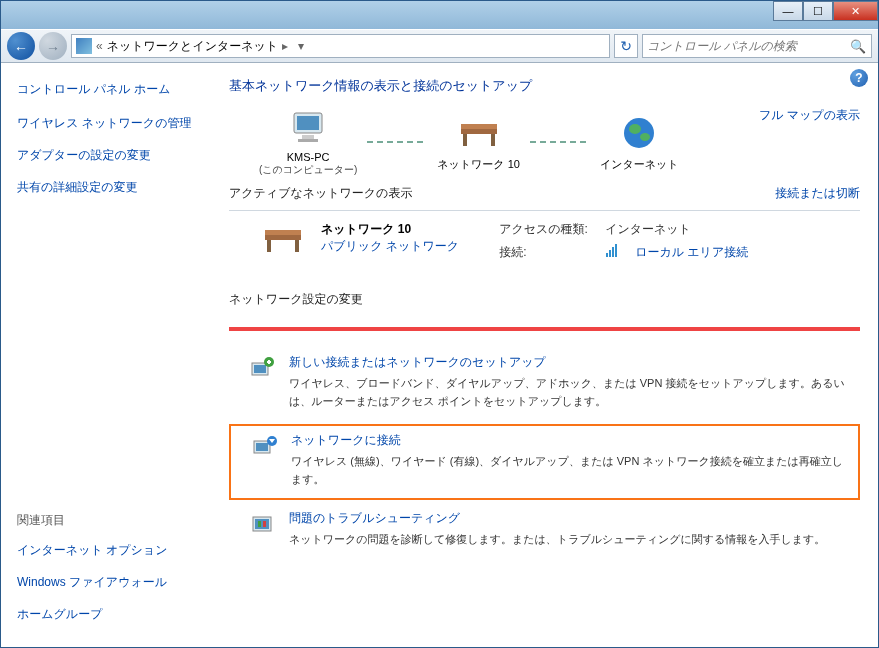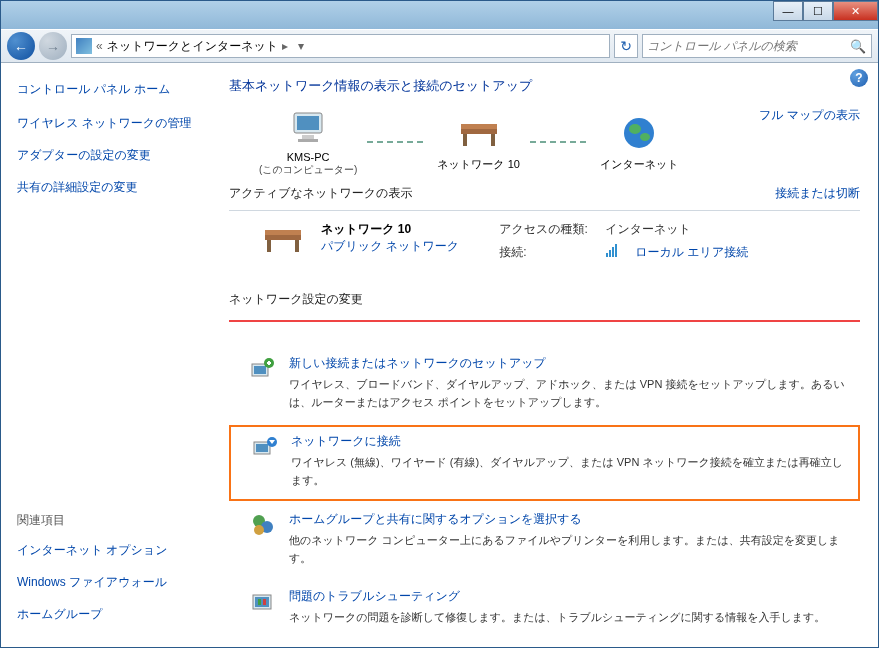--- a/index.html
+++ b/index.html
@@ -44,21 +44,21 @@
 .active-left { display: flex; gap: 14px; align-items: flex-start; }
 .bench-icon { width: 48px; height: 36px; display: flex; align-items: center; justify-content: center; font-size: 28px; }
 .active-left .net-name { font-size: 12px; font-weight: bold; }
 .active-left .net-type { color: #0046aa; font-size: 12px; cursor: pointer; }
 .active-right { font-size: 12px; }
 .active-right .row { display: flex; gap: 16px; margin-bottom: 6px; }
 .active-right .lbl { color: #333; min-width: 90px; }
 .active-right .val { color: #333; }
 .active-right .link-val { color: #0046aa; cursor: pointer; }
 .settings-section { margin-top: 24px; }
-.settings-title { font-size: 12px; color: #222; border-bottom: 2px solid #ef4444; padding-bottom: 12px; margin-bottom: 27px; }
+.settings-title { font-size: 12px; color: #222; border-bottom: 4px solid #ef4444; padding-bottom: 19px; margin-bottom: 17px; }
 .setting-item { display: flex; gap: 12px; padding: 6px 10px 10px 20px; margin-bottom: 4px; }
 .setting-item.highlighted { border: 2px solid #f97316; }
 .setting-icon { width: 28px; height: 28px; flex-shrink: 0; display: flex; align-items: center; justify-content: center; font-size: 20px; }
 .setting-body .s-title { color: #0046aa; font-size: 12px; margin-bottom: 4px; cursor: pointer; }
 .setting-body .s-desc { font-size: 11px; color: #333; line-height: 1.6; }
 svg { display: block; }
 </style>
 </head>
 <body>
 
@@ -213,33 +213,20 @@
                 <circle cx="20" cy="8" r="5" fill="#3080d0"></circle>
                 <path d="M17 6 L20 10 L23 6" fill="white"></path>
               </svg>
           </div>
           <div class="setting-body">
             <div class="s-title">ネットワークに接続</div>
             <div class="s-desc">ワイヤレス (無線)、ワイヤード (有線)、ダイヤルアップ、または VPN ネットワーク接続を確立または再確立します。</div>
           </div>
         </div>
 
-        <div class="setting-item">
-          <div class="setting-icon">
-            <svg width="26" height="26" viewBox="0 0 26 26">
-                <circle cx="9" cy="9" r="6" fill="#50a050"></circle>
-                <circle cx="17" cy="15" r="6" fill="#4080c0"></circle>
-                <circle cx="9" cy="18" r="5" fill="#d0a040"></circle>
-              </svg>
-          </div>
-          <div class="setting-body">
-            <div class="s-title">ホームグループと共有に関するオプションを選択する</div>
-            <div class="s-desc">他のネットワーク コンピューター上にあるファイルやプリンターを利用します。または、共有設定を変更します。</div>
-          </div>
-        </div>
 
         <div class="setting-item">
           <div class="setting-icon">
             <svg width="26" height="26" viewBox="0 0 26 26">
                 <rect x="3" y="6" width="18" height="14" fill="#d8e8f0" stroke="#888"></rect>
                 <rect x="5" y="8" width="14" height="10" fill="#5090c0"></rect>
                 <rect x="8" y="10" width="3" height="6" fill="#40a040"></rect>
                 <rect x="13" y="10" width="3" height="6" fill="#d04040"></rect>
               </svg>
           </div>

